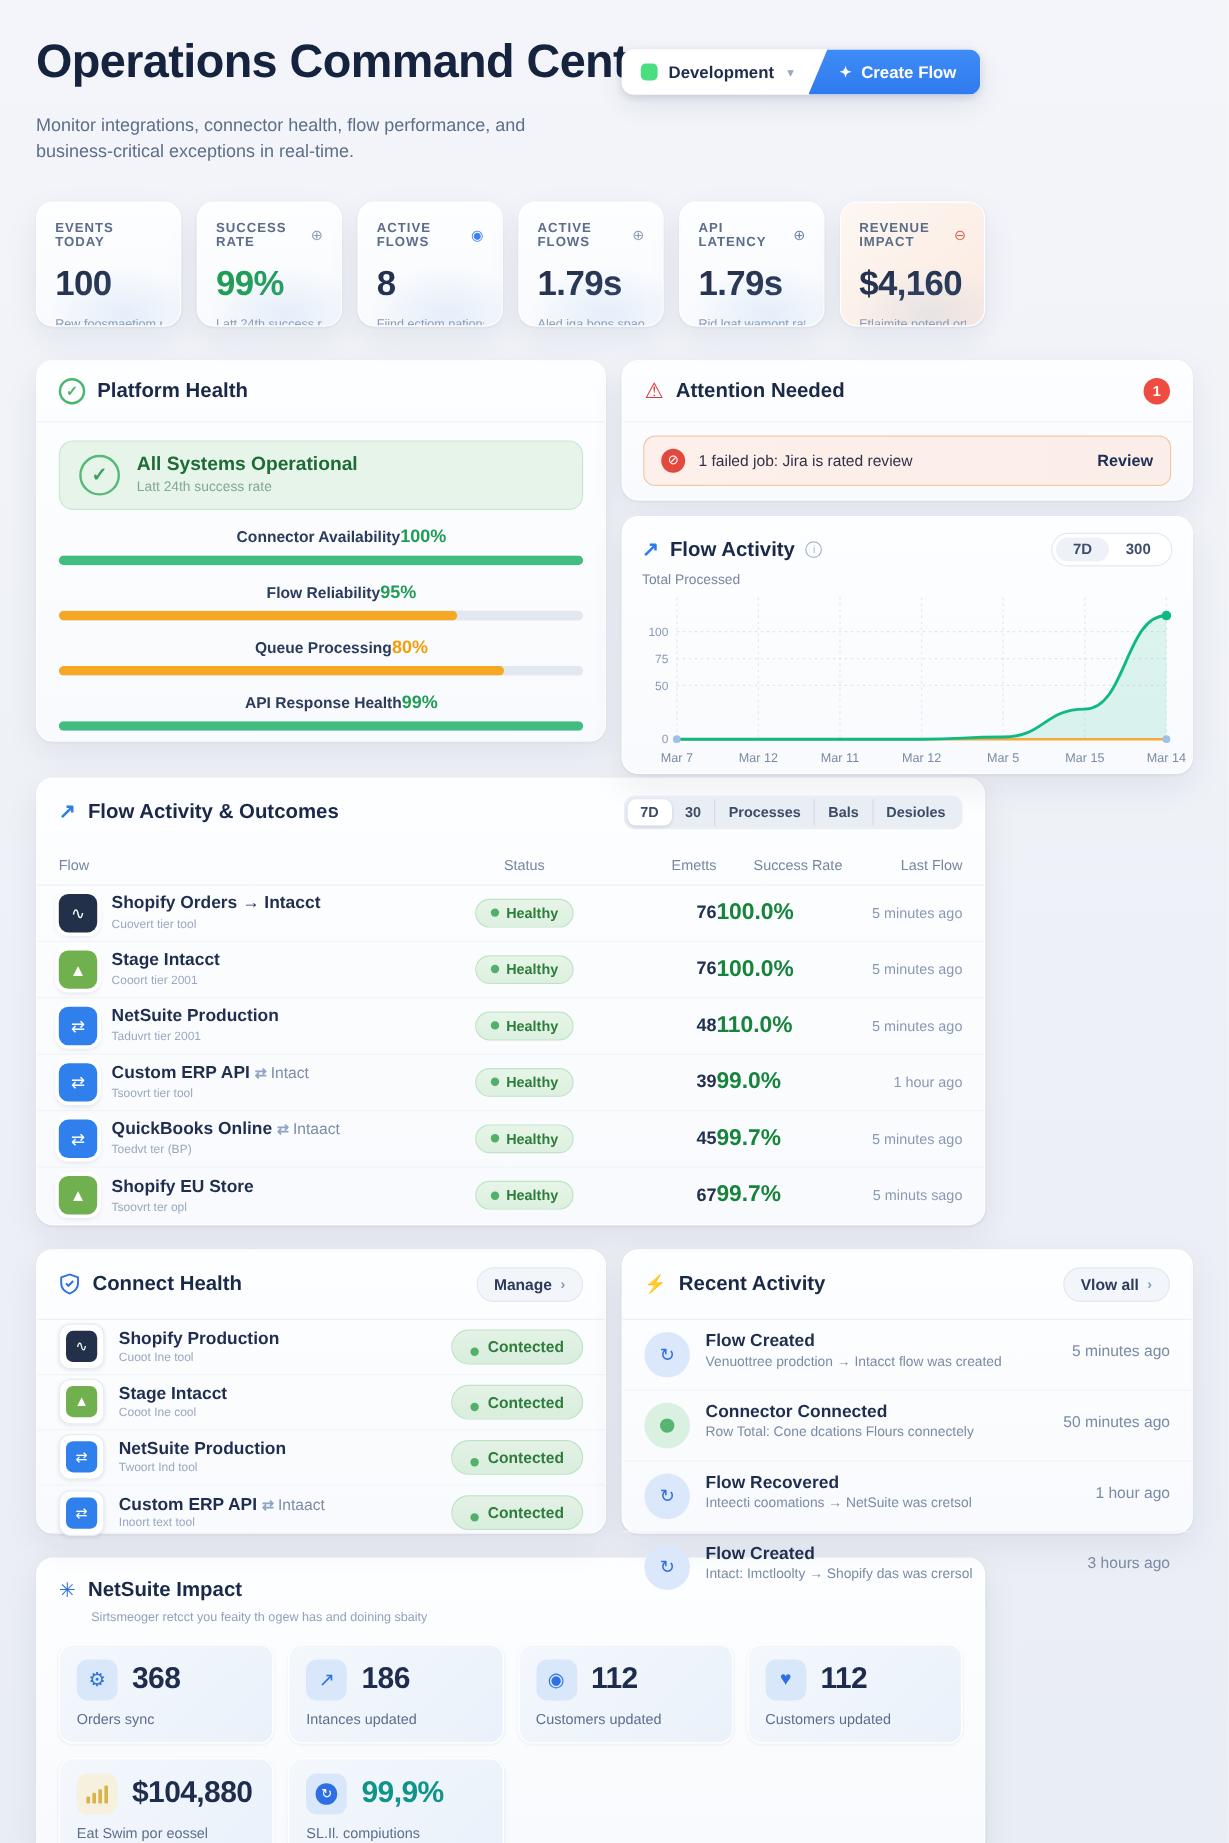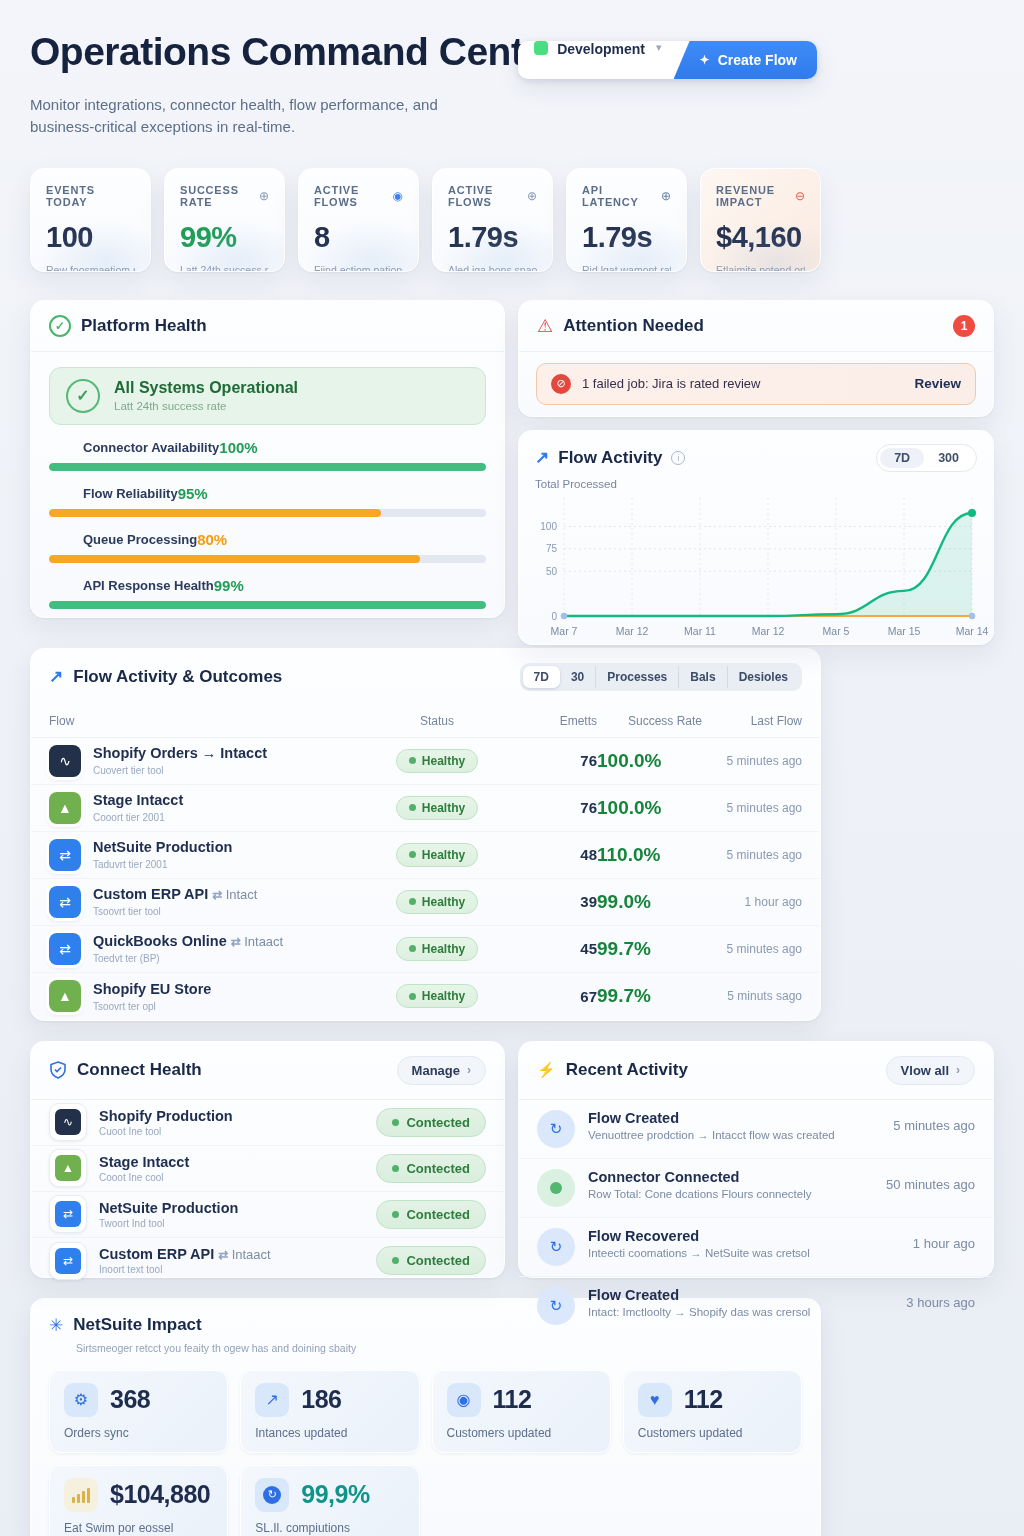--- a/index.html
+++ b/index.html
@@ -10,21 +10,21 @@
     color:#1c2a4a; overflow:hidden; position:relative;
   }
   .page { width:851px; height:1536px; padding:0 30px; position:relative; }
 
   
   header { padding-top:30px; position:relative; }
   h1 { font-size:39px; font-weight:800; color:#15233f; letter-spacing:-0.5px; }
   .subtitle { margin-top:20px; font-size:15px; line-height:1.45; color:#5d6f88; max-width:450px; }
   .header-actions { position:absolute; top:41px; right:4px; display:flex; align-items:stretch;
     background:#fff; border-radius:10px; box-shadow:0 2px 6px rgba(20,35,70,.12), 0 10px 24px rgba(20,35,70,.08); overflow:hidden; }
-  .env-pill { display:flex; align-items:flex-start; gap:9px; padding:0 26px 0 16px; height:38px; cursor:pointer; }
+  .env-pill { display:flex; align-items:center; gap:9px; padding:0 26px 0 16px; height:38px; cursor:pointer; }
   .env-dot { width:14px; height:14px; border-radius:4px; background:#4ade80; }
   .env-label { font-size:14px; font-weight:700; color:#1e2c4e; }
   .chev { color:#9aa7bd; font-size:11px; margin-left:2px; }
   .create-flow { display:flex; align-items:center; gap:8px; border:none; cursor:pointer;
     background:linear-gradient(180deg,#3f8bf6,#2f7bee); color:#fff; font-size:14px; font-weight:700;
     padding:0 20px 0 26px; height:38px; margin-left:-14px;
     clip-path:polygon(16px 0, 100% 0, 100% 100%, 0 100%);
     font-family:"Liberation Sans",sans-serif; }
   .spark { font-size:12px; }
 
@@ -54,21 +54,21 @@
   .icon-circle-green { width:22px; height:22px; border-radius:50%; border:2px solid #49b56b; color:#49b56b;
     display:flex; align-items:center; justify-content:center; font-size:12px; font-weight:700; }
   .ph-body { padding:15px 18px; }
   .banner { display:flex; align-items:center; gap:14px; background:#e6f4e9; border:1px solid #c9e7d1;
     border-radius:12px; padding:11px 16px; }
   .banner-check { width:34px; height:34px; border-radius:50%; border:2px solid #58b878; color:#3f9e60;
     display:flex; align-items:center; justify-content:center; font-size:16px; font-weight:700; flex:none; }
   .banner-title { font-size:16px; font-weight:700; color:#1f6b38; }
   .banner-caption { font-size:11.5px; color:#82a98e; margin-top:3px; }
   .metric { margin-top:14px; }
-  .metric-top { display:flex; align-items:center; justify-content:flex-start;margin-left:34px; }
+  .metric-top { display:flex; align-items:center; justify-content:center;margin-left:34px; }
   .metric-label { font-size:13px; font-weight:700; color:#2c3b5c; }
   .metric-value { font-size:15px; font-weight:800; }
   .track { margin-top:7px; height:8px; border-radius:999px; background:#e3e8f0; overflow:hidden; }
   .fill { height:100%; border-radius:999px; }
 
   .attention-card { height:117px; }
   .warn-tri { color:#dc3b33; font-size:18px; line-height:1; }
   .badge { margin-left:auto; width:22px; height:22px; border-radius:50%; background:#ee4c41; color:#fff;
     font-size:12px; font-weight:700; display:flex; align-items:center; justify-content:center; }
   .alert-row { margin:11px 17px; display:flex; align-items:center; gap:11px;
@@ -123,21 +123,21 @@
   .ghost-btn { margin-left:auto; display:flex; align-items:center; gap:7px; background:#f2f5f9; border:1px solid #e4e9f1;
     border-radius:999px; padding:6px 14px; font-size:13px; font-weight:700; color:#2c3b5c; cursor:pointer; }
   .ghost-btn .arr { color:#8a99b3; font-size:12px; }
   .c-row { display:flex; align-items:center; gap:12px; padding:7px 18px; border-bottom:1px solid #f0f3f8; height:46px; }
   .c-row:last-child { border-bottom:none; }
   .c-tile-wrap { width:38px; height:38px; border-radius:10px; background:#fff; border:1px solid #e8edf4;
     box-shadow:0 1px 3px rgba(20,35,70,.08); display:flex; align-items:center; justify-content:center; flex:none; }
   .c-tile { width:26px; height:26px; border-radius:6px; display:flex; align-items:center; justify-content:center; color:#fff; font-size:12px; }
   .c-name { font-size:14.5px; font-weight:700; color:#1f2d4f; white-space:nowrap; }
   .c-sub { font-size:10px; color:#9aa8bf; margin-top:2px; }
-  .conn-pill { margin-left:auto; display:inline-flex; align-items:center; gap:7px;
+  .conn-pill { margin-left:auto; display:inline-flex; align-items:flex-end; gap:7px;
     background:linear-gradient(180deg,#e3f2e5,#d9eedd); border:1px solid #bfe3c6; border-radius:999px;
     padding:6px 15px; font-size:13px; font-weight:700; color:#2e7d3d; }
   .a-row { display:flex; align-items:flex-start; gap:13px; padding:10px 18px; border-bottom:1px solid #f0f3f8; }
   .a-row:last-child { border-bottom:none; }
   .a-ico { width:38px; height:38px; border-radius:50%; display:flex; align-items:center; justify-content:center;
     font-size:15px; flex:none; }
   .a-ico.blue { background:#dbe8fb; color:#2f6fe4; }
   .a-ico.green { background:#daf0e1; }
   .a-ico.green .dotg { width:12px; height:12px; border-radius:50%; background:#54b670; }
   .a-title { font-size:14.5px; font-weight:700; color:#1f2d4f; }

